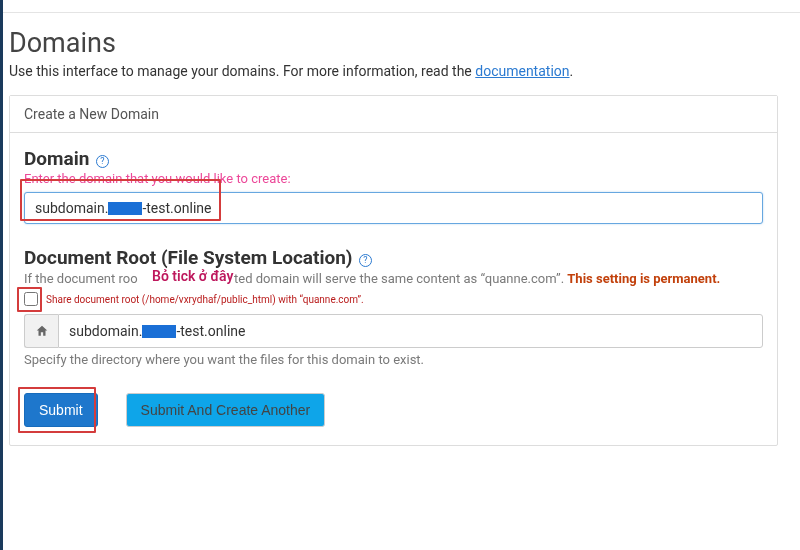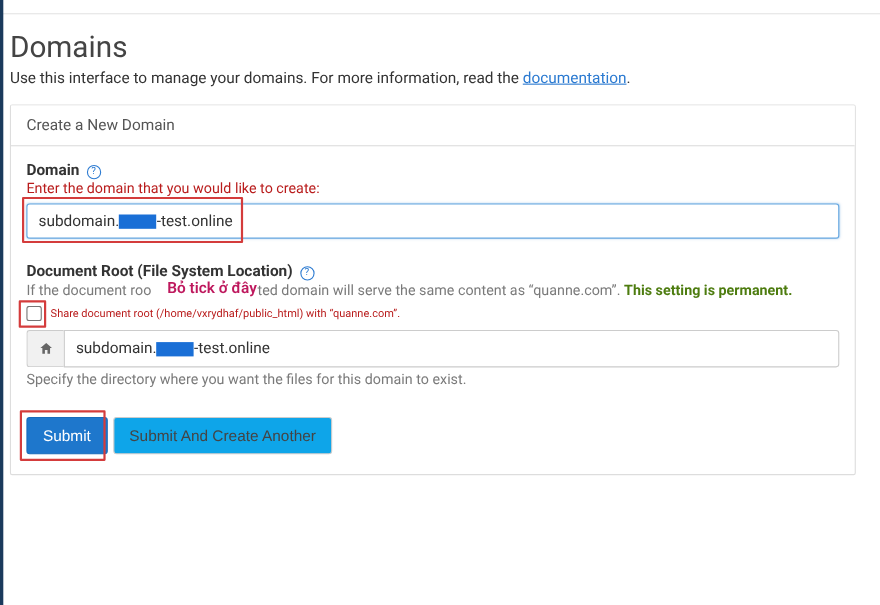--- a/index.html
+++ b/index.html
@@ -60,40 +60,40 @@
   padding: 10px 14px;
   border-bottom: 1px solid #ddd;
   font-size: 14px;
   color: #555;
   background: #fff;
 }
 .panel-body {
   padding: 14px 14px 18px 14px;
 }
 .field-label {
-  font-size: 14px;
+  font-size: 19px;
   font-weight: 700;
   color: #333;
   display: inline-block;
 }
 .help-icon {
   display: inline-block;
   width: 13px; height: 13px;
   border: 1px solid #2b7ad1;
   border-radius: 50%;
   color: #2b7ad1;
   font-size: 9px;
   line-height: 11px;
   text-align: center;
   vertical-align: 1px;
   margin-left: 3px;
 }
 .field-hint {
   font-size: 13px;
-  color: #b91c1c;
+  color: #ec4899;
   margin-top: 1px;
 }
 .input {
   width: 100%;
   margin-top: 6px;
   padding: 7px 10px;
   border: 1px solid #67a7e0;
   border-radius: 3px;
   font-size: 14px;
   outline: none;
@@ -118,21 +118,21 @@
   pointer-events: none;
   border-radius: 1px;
 }
 .section-gap { height: 22px; }
 .docroot-hint {
   font-size: 13px;
   color: #7a7a7a;
   margin-top: 2px;
   position: relative;
 }
-.docroot-hint strong { color: #4d7c0f; font-weight:700; }
+.docroot-hint strong { color: #c2410c; font-weight:700; }
 .checkbox-row {
   margin-top: 6px;
   display: flex;
   align-items: center;
   gap: 8px;
   position: relative;
 }
 .checkbox-row input[type=checkbox] {
   width: 14px; height: 14px;
 }
@@ -164,21 +164,21 @@
 }
 .dir-hint{
   font-size:13px;
   color:#7a7a7a;
   margin-top:4px;
 }
 .button-row{
   margin-top:26px;
   display:flex;
   align-items:center;
-  gap:5px;
+  gap:28px;
   position:relative;
 }
 .btn{
   padding:8px 14px;
   font-size:14px;
   border-radius:3px;
   cursor:pointer;
 }
 .btn-primary{
   background:#1e77cc;

